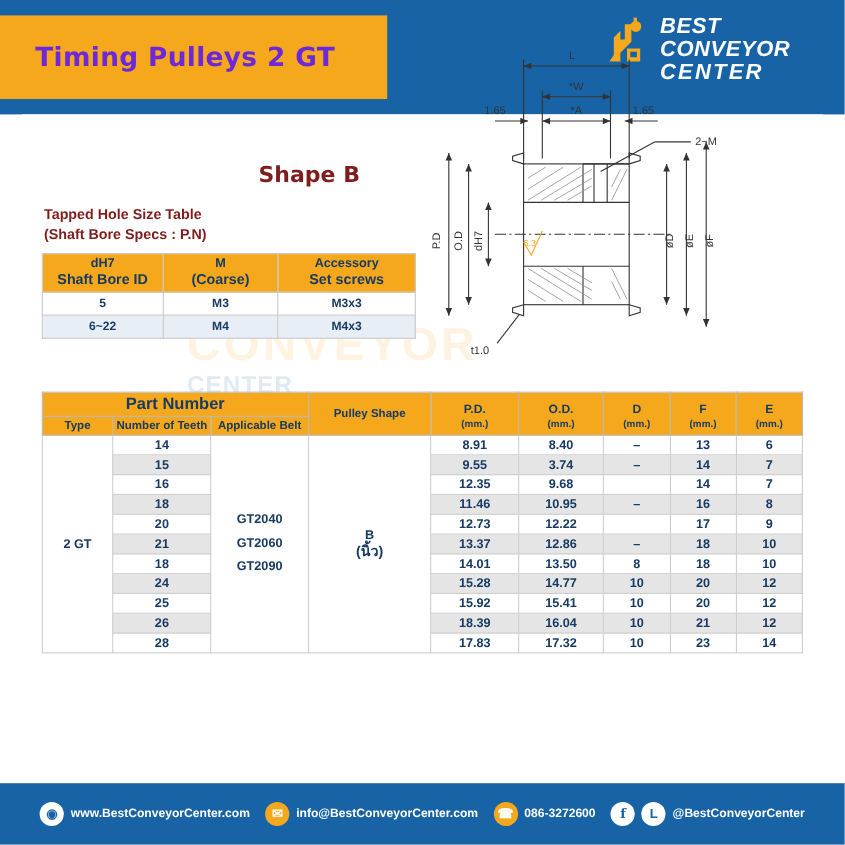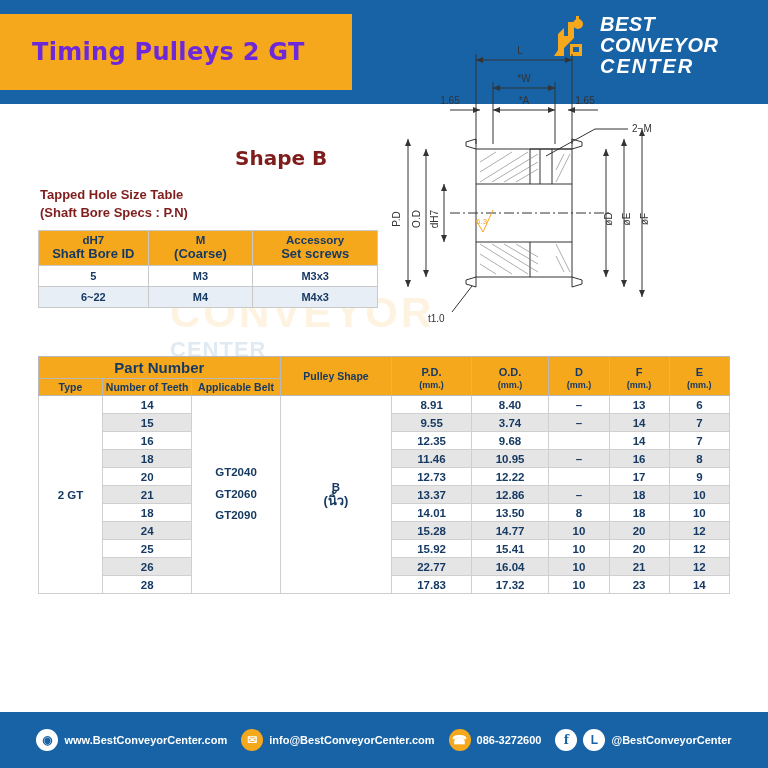--- a/index.html
+++ b/index.html
@@ -418,21 +418,21 @@
       <tr>
         <td>25</td>
         <td>15.92</td>
         <td>15.41</td>
         <td>10</td>
         <td>20</td>
         <td>12</td>
       </tr>
       <tr class="alt">
         <td>26</td>
-        <td>22.77</td>
+        <td>18.39</td>
         <td>16.04</td>
         <td>10</td>
         <td>21</td>
         <td>12</td>
       </tr>
       <tr>
         <td>28</td>
         <td>17.83</td>
         <td>17.32</td>
         <td>10</td>

